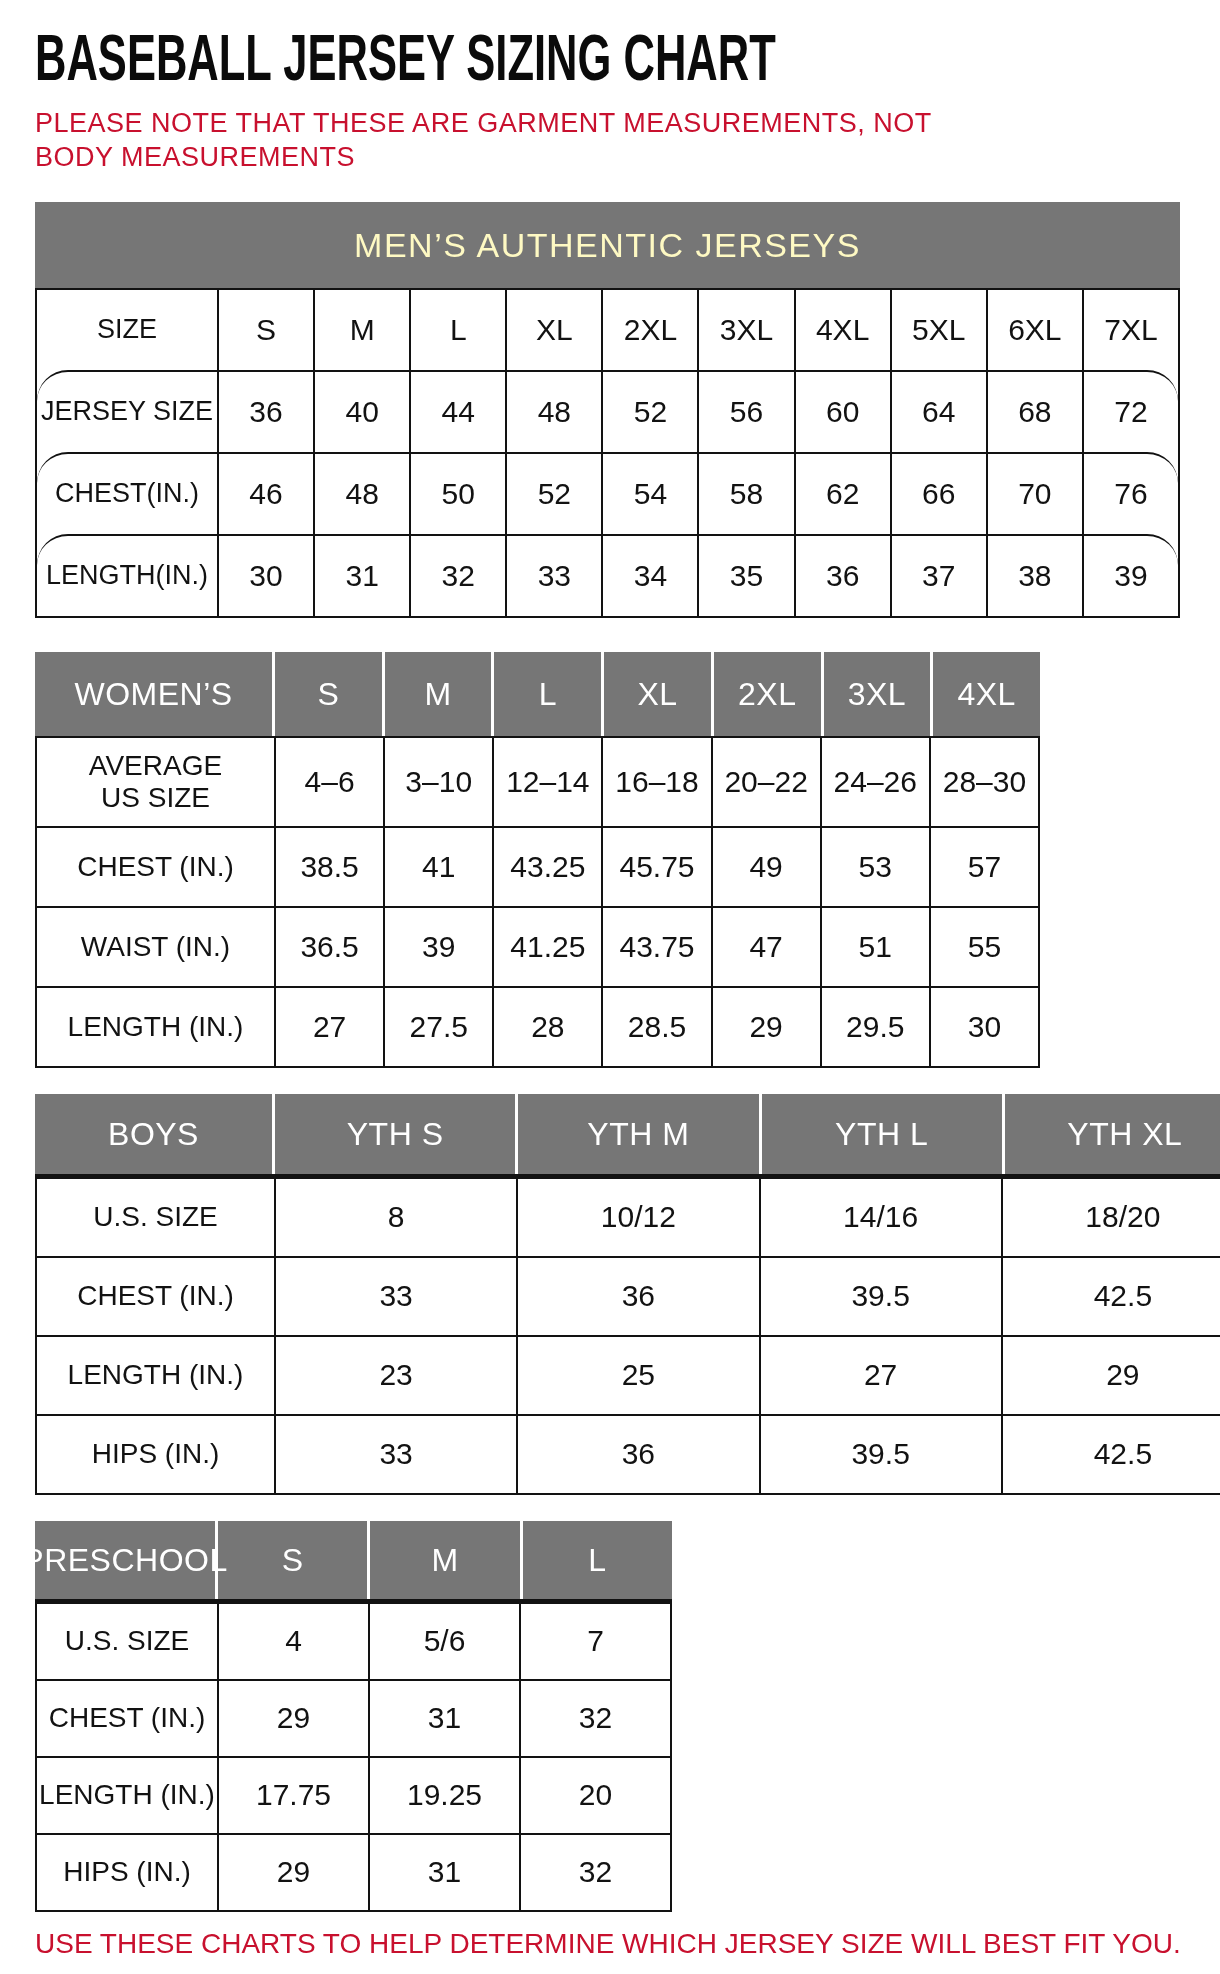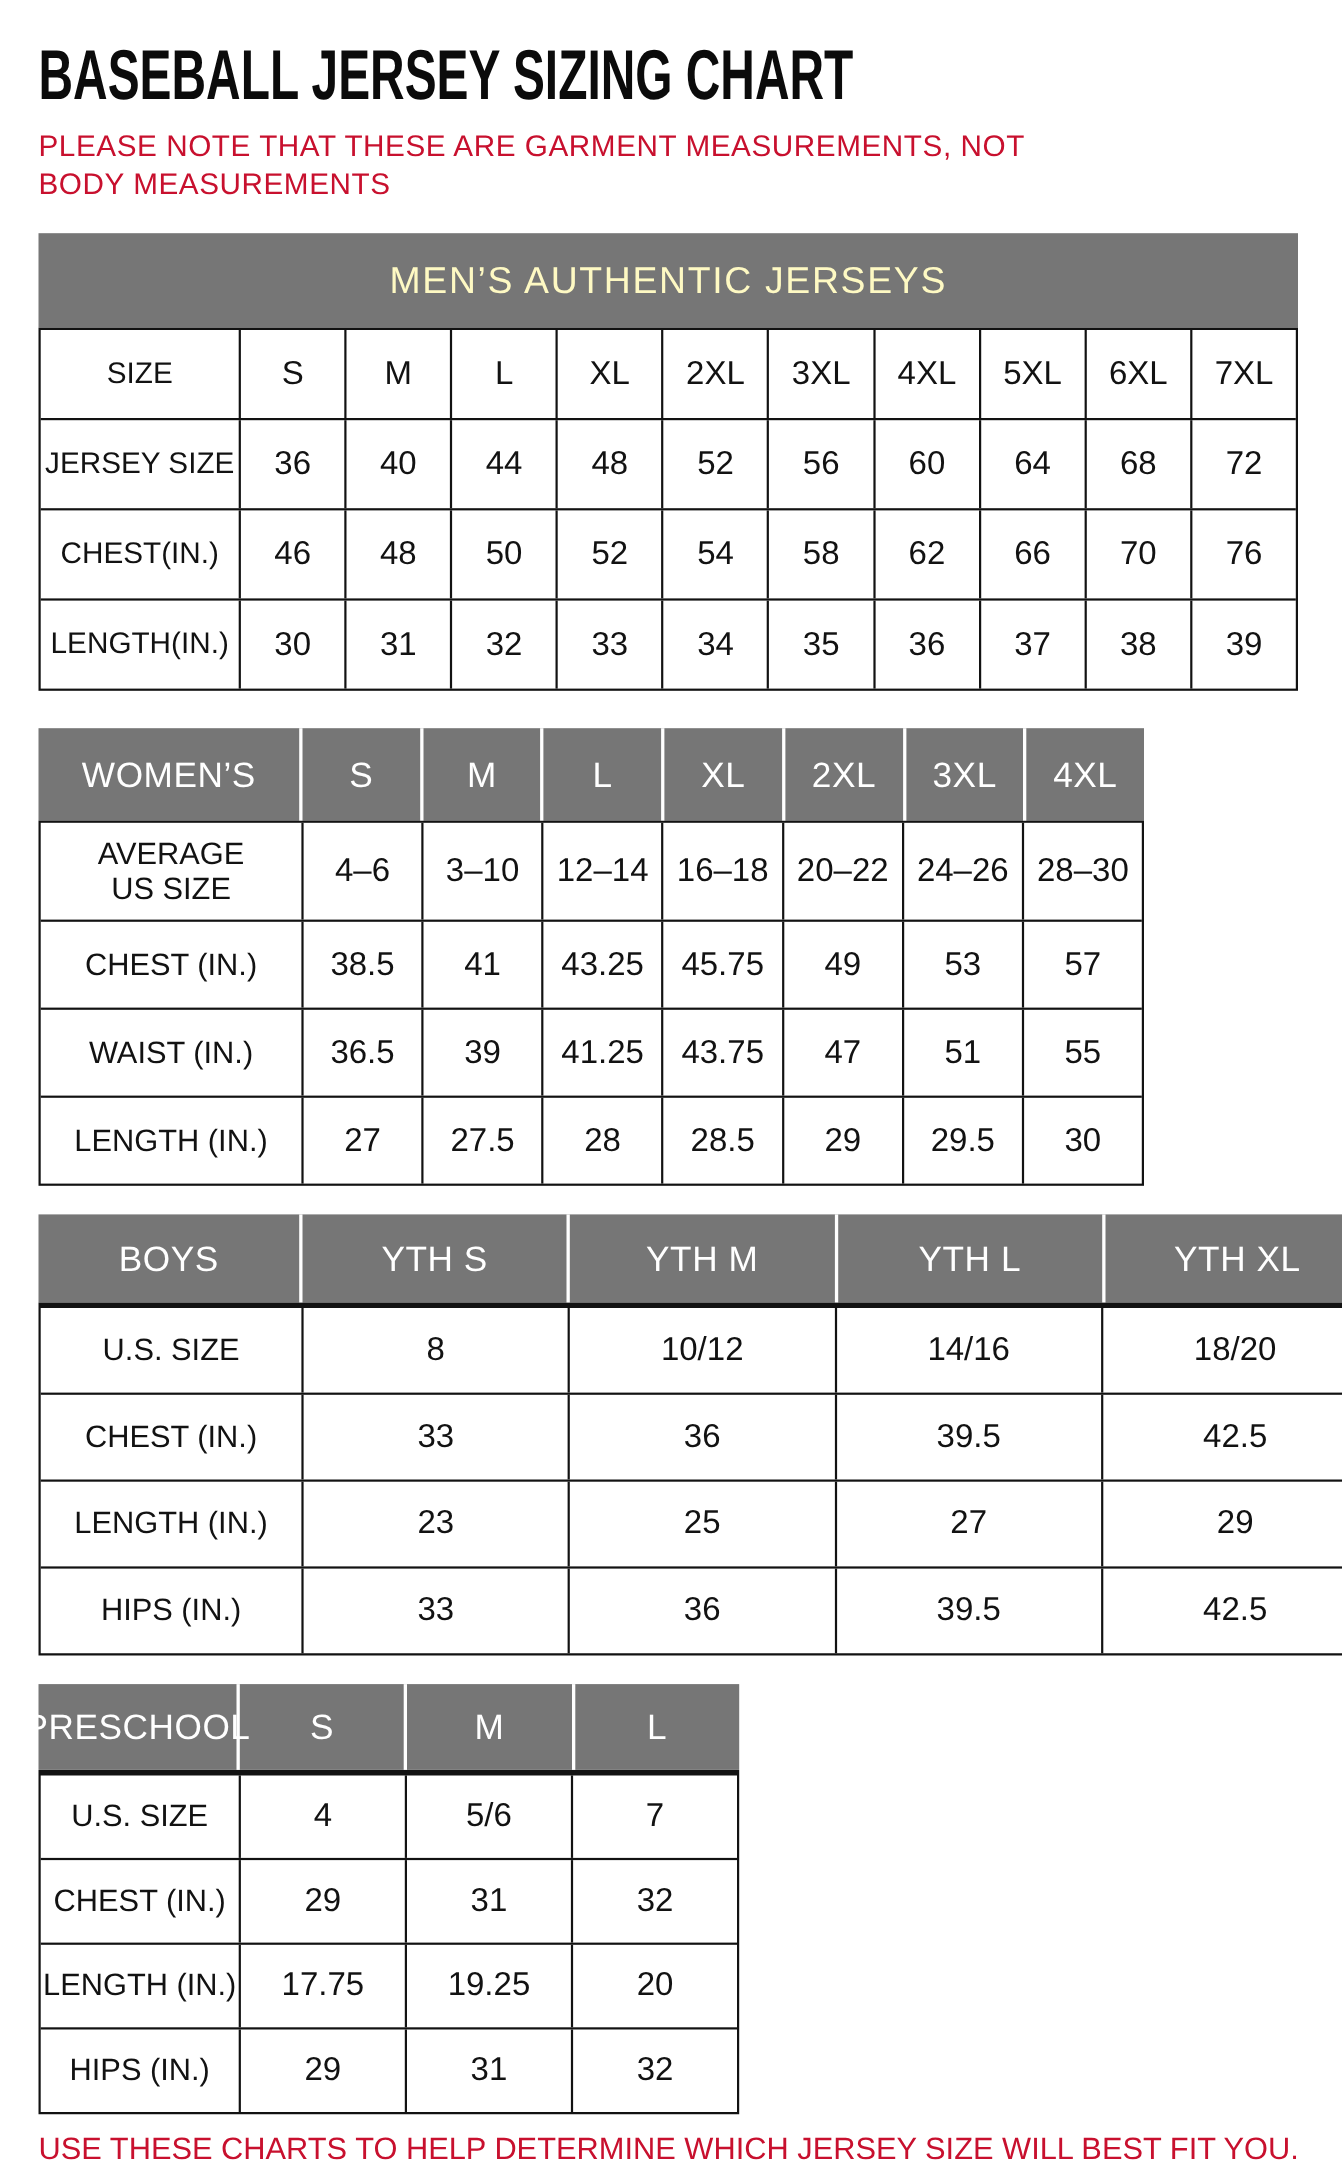--- a/index.html
+++ b/index.html
@@ -2,21 +2,21 @@
 <html><head>
 <meta charset="utf-8">
 <style>
   html, body { margin: 0; padding: 0; }
   body {
     width: 1220px; height: 1974px; overflow: hidden;
     background: #ffffff;
     font-family: "Liberation Sans", "DejaVu Sans", sans-serif;
     color: #121212;
   }
-  .page { padding-top: 36px; }
+  .page { padding-top: 26px; }
 
   .title {
     margin: 0 0 0 35px;
     font-size: 64px; font-weight: bold; line-height: 1;
     color: #0b0b0b; white-space: nowrap;
     transform: scaleX(0.68); transform-origin: left top;
     letter-spacing: 0px;
   }
   .note {
     margin: 16px 0 0 35px;
@@ -57,21 +57,21 @@
   .bcell {
     display: flex; align-items: center; justify-content: center;
     font-size: 30px; text-align: center; white-space: pre-line; line-height: 1.15;
   }
   .bcell + .bcell { border-left: 2px solid #121212; }
   .bcell.label { font-size: 28px; }
   .mens .bcell.label { font-size: 27px; }
 
   
   .mens .banner-hdr { height: 86px; }
-  .mens .brow       { height: 80px; }
+  .mens .brow       { height: 80px; border-radius: 31px; }
   .womens .hdr      { height: 84px; }
   .womens .brow     { height: 78px; }
   .womens .brow.first { height: 88px; }
   .boys .hdr        { height: 80px; }
   .boys .brow       { height: 77px; }
   .preschool .hdr   { height: 78px; }
   .preschool .brow  { height: 75px; }
 </style>
 </head>
 <body style="--red: #C8102E; --gray: #767676;">

